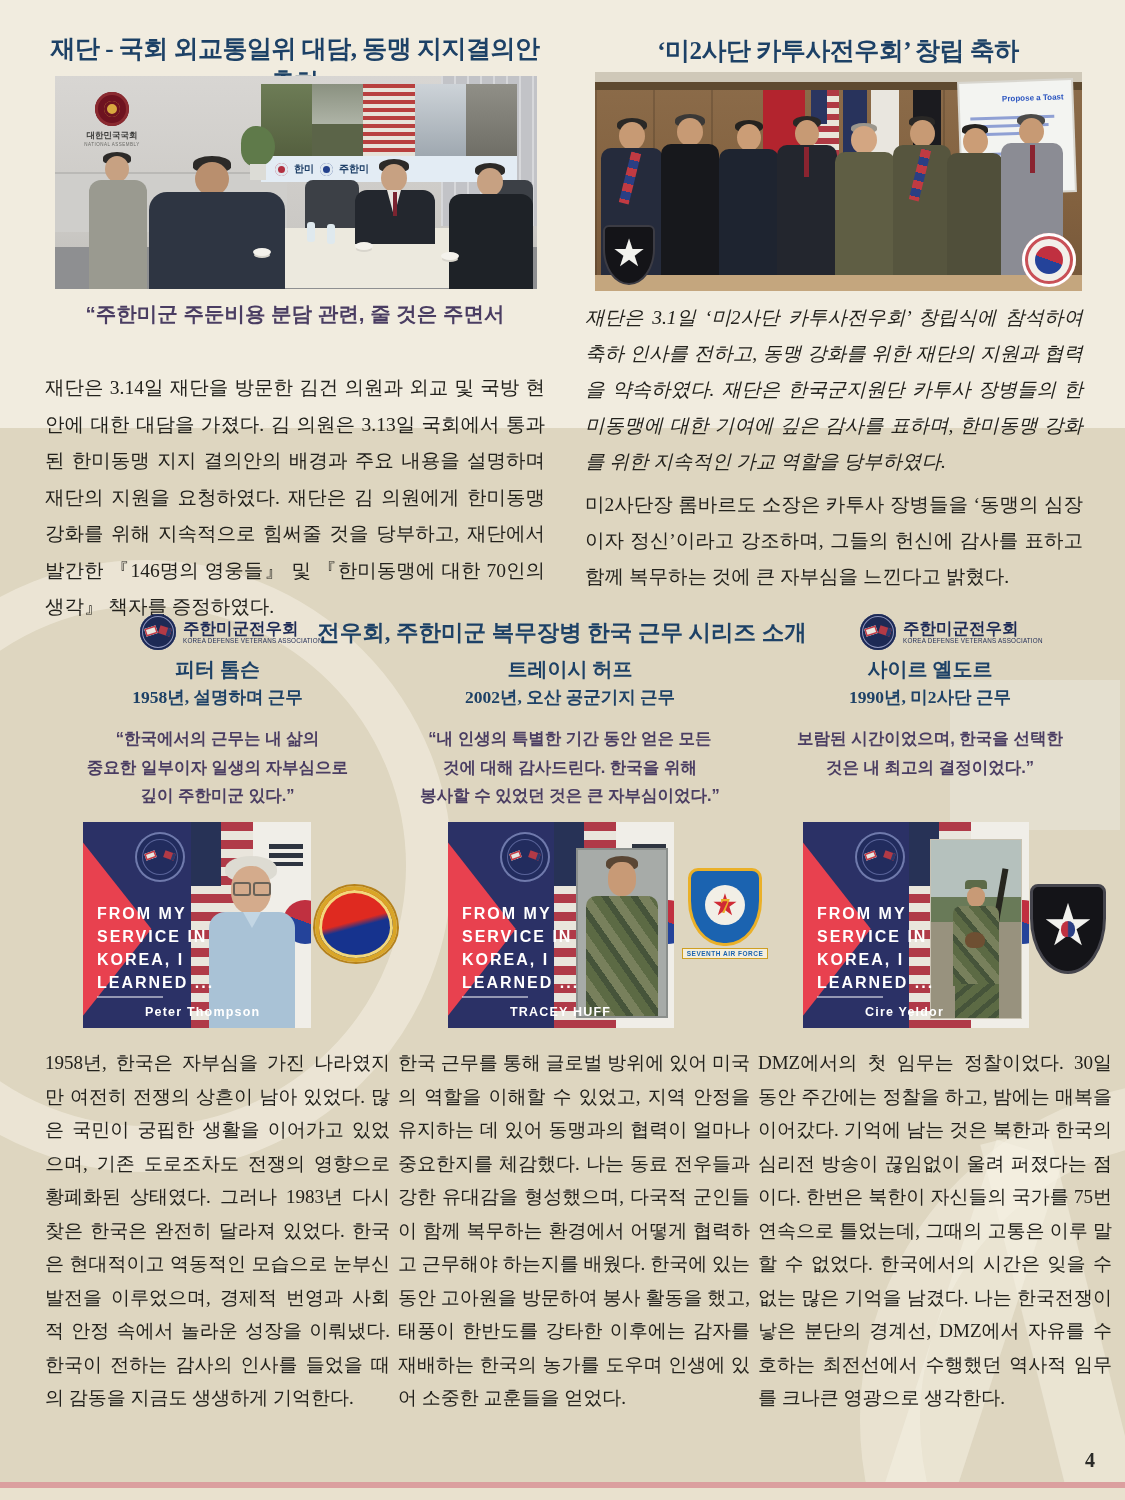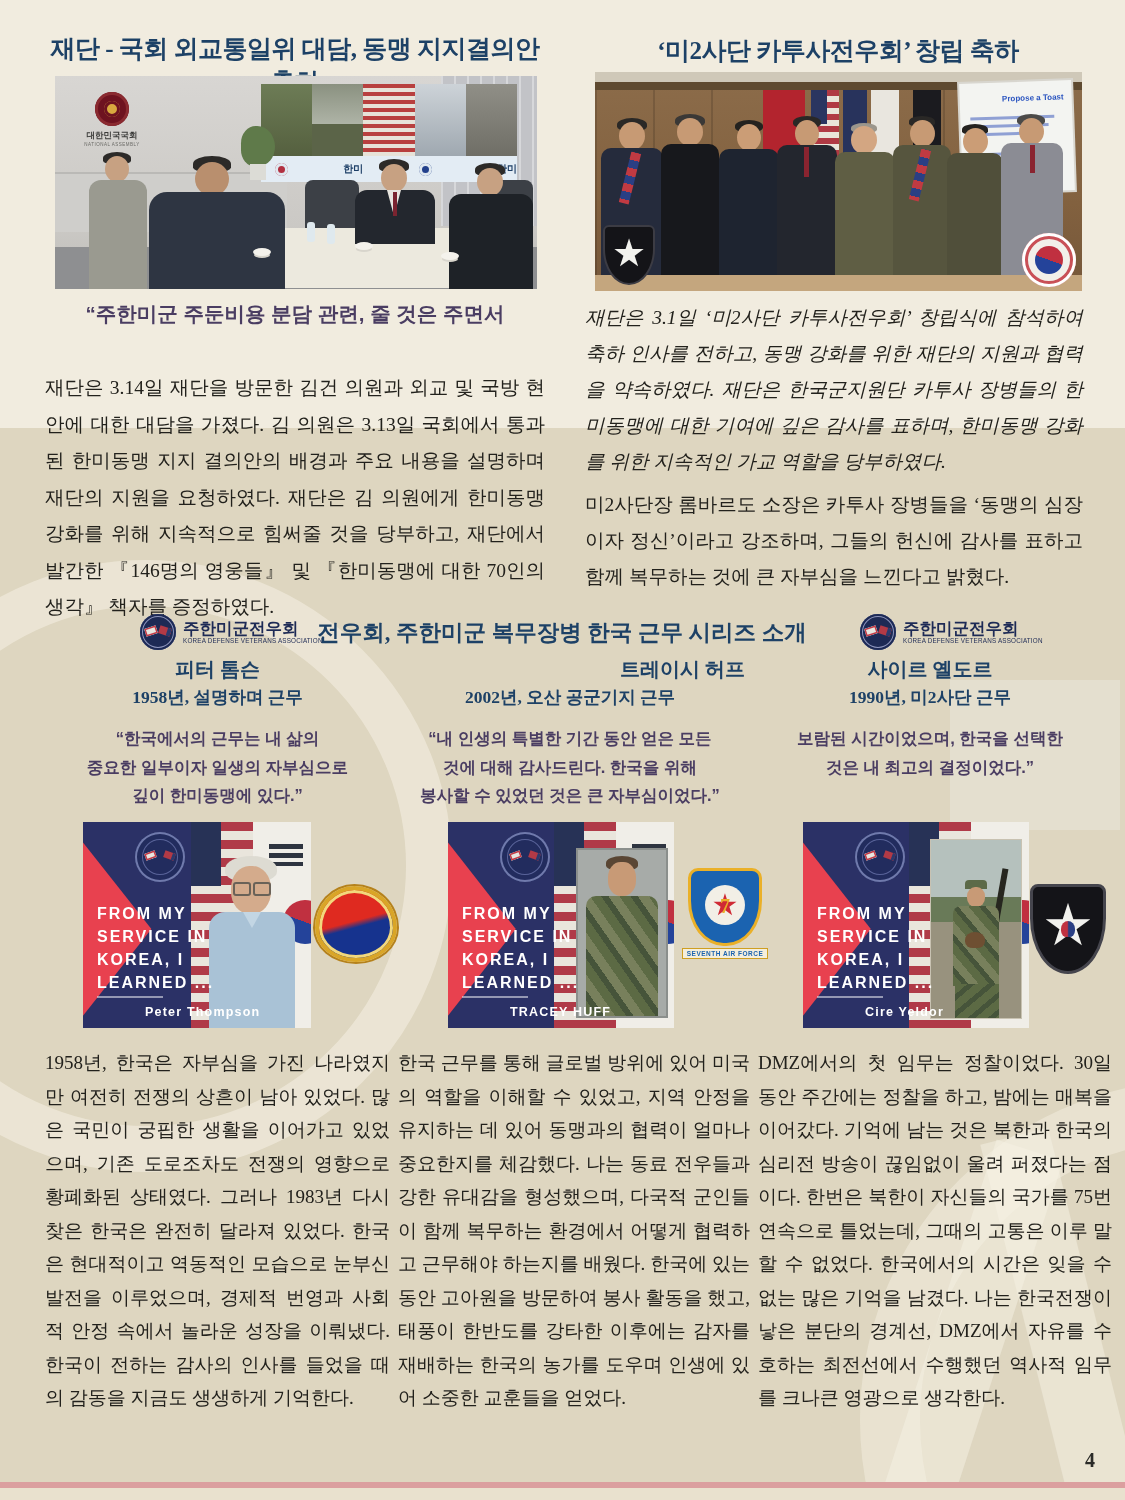--- a/index.html
+++ b/index.html
@@ -43,21 +43,21 @@
   .p1-badge-sub{font-size:4.5px;color:#6a6a66;letter-spacing:.5px;}
   .p1-banner{left:206px;top:8px;width:256px;height:98px;background:#9aa39a;overflow:hidden;}
   .p1-banner .tiles{display:flex;height:72px;}
   .p1-banner .tiles i{flex:1;}
   .t1{background:linear-gradient(180deg,#6d7c56,#55603f);}
   .t2{background:linear-gradient(180deg,#8a9180,#aeb3a6 55%,#5b6448 55%);}
   .t3{background:repeating-linear-gradient(180deg,#b8403f 0 4px,#e7e2d8 4px 8px);}
   .t4{background:linear-gradient(180deg,#cdd3d8,#9fa8b0);}
   .t5{background:linear-gradient(180deg,#908f87,#6f6e66);}
   .p1-strip{position:absolute;left:0;bottom:0;width:100%;height:26px;background:#e3ecf4;
-    display:flex;align-items:center;gap:6px;padding-left:14px;box-sizing:border-box;justify-content:space-between;}
+    display:flex;align-items:center;gap:6px;padding-left:14px;box-sizing:border-box;}
   .mini-logo{width:13px;height:13px;border-radius:50%;display:inline-block;}
   .ml-red{background:#b23040;box-shadow:inset 0 0 0 3px #dfe8f0;}
   .ml-blue{background:#22408c;box-shadow:inset 0 0 0 3px #dfe8f0;}
   .p1-strip b{font-size:10px;color:#1d3e66;}
   .p1-plant{left:186px;top:50px;width:34px;height:40px;background:#5f7a4a;
     border-radius:50% 60% 55% 45%;}
   .p1-plant::after{content:"";position:absolute;left:9px;top:38px;width:16px;height:16px;background:#dcdcd6;}
   .p1-table{left:116px;top:152px;width:338px;height:60px;background:#ece9de;
     clip-path:polygon(7% 0,100% 0,93% 100%,0 100%);}
   .p1-chair{top:104px;width:54px;height:64px;background:#3c4046;border-radius:8px 8px 0 0;}
@@ -389,29 +389,29 @@
       <i class="fu"></i>
     </div>
   <div>
     <div class="kdva-name">주한미군전우회</div>
     <div class="kdva-sub">KOREA DEFENSE VETERANS ASSOCIATION</div>
   </div>
 </div>
 
 <div class="abs pname" style="left:45px;top:656px;width:345px;">피터 톰슨</div>
 <div class="abs pserv" style="left:45px;top:685px;width:345px;">1958년, 설명하며 근무</div>
-<div class="abs pname" style="left:395px;top:656px;width:350px;text-align:right;">트레이시 허프</div>
+<div class="abs pname" style="left:395px;top:656px;width:350px;">트레이시 허프</div>
 <div class="abs pserv" style="left:395px;top:685px;width:350px;">2002년, 오산 공군기지 근무</div>
 <div class="abs pname" style="left:752px;top:656px;width:356px;">사이르 옐도르</div>
 <div class="abs pserv" style="left:752px;top:685px;width:356px;">1990년, 미2사단 근무</div>
 
 <div class="abs pquote" style="left:45px;top:724px;width:345px;">
   <div>“한국에서의 근무는 내 삶의</div>
   <div>중요한 일부이자 일생의 자부심으로</div>
-  <div>깊이 한미동맹에 있다.”</div>
+  <div>깊이 주한미군 있다.”</div>
 </div>
 <div class="abs pquote" style="left:395px;top:724px;width:350px;">
   <div>“내 인생의 특별한 기간 동안 얻은 모든</div>
   <div>것에 대해 감사드린다. 한국을 위해</div>
   <div>봉사할 수 있었던 것은 큰 자부심이었다.”</div>
 </div>
 <div class="abs pquote" style="left:752px;top:724px;width:356px;">
   <div>보람된 시간이었으며, 한국을 선택한</div>
   <div>것은 내 최고의 결정이었다.”</div>
 </div>

